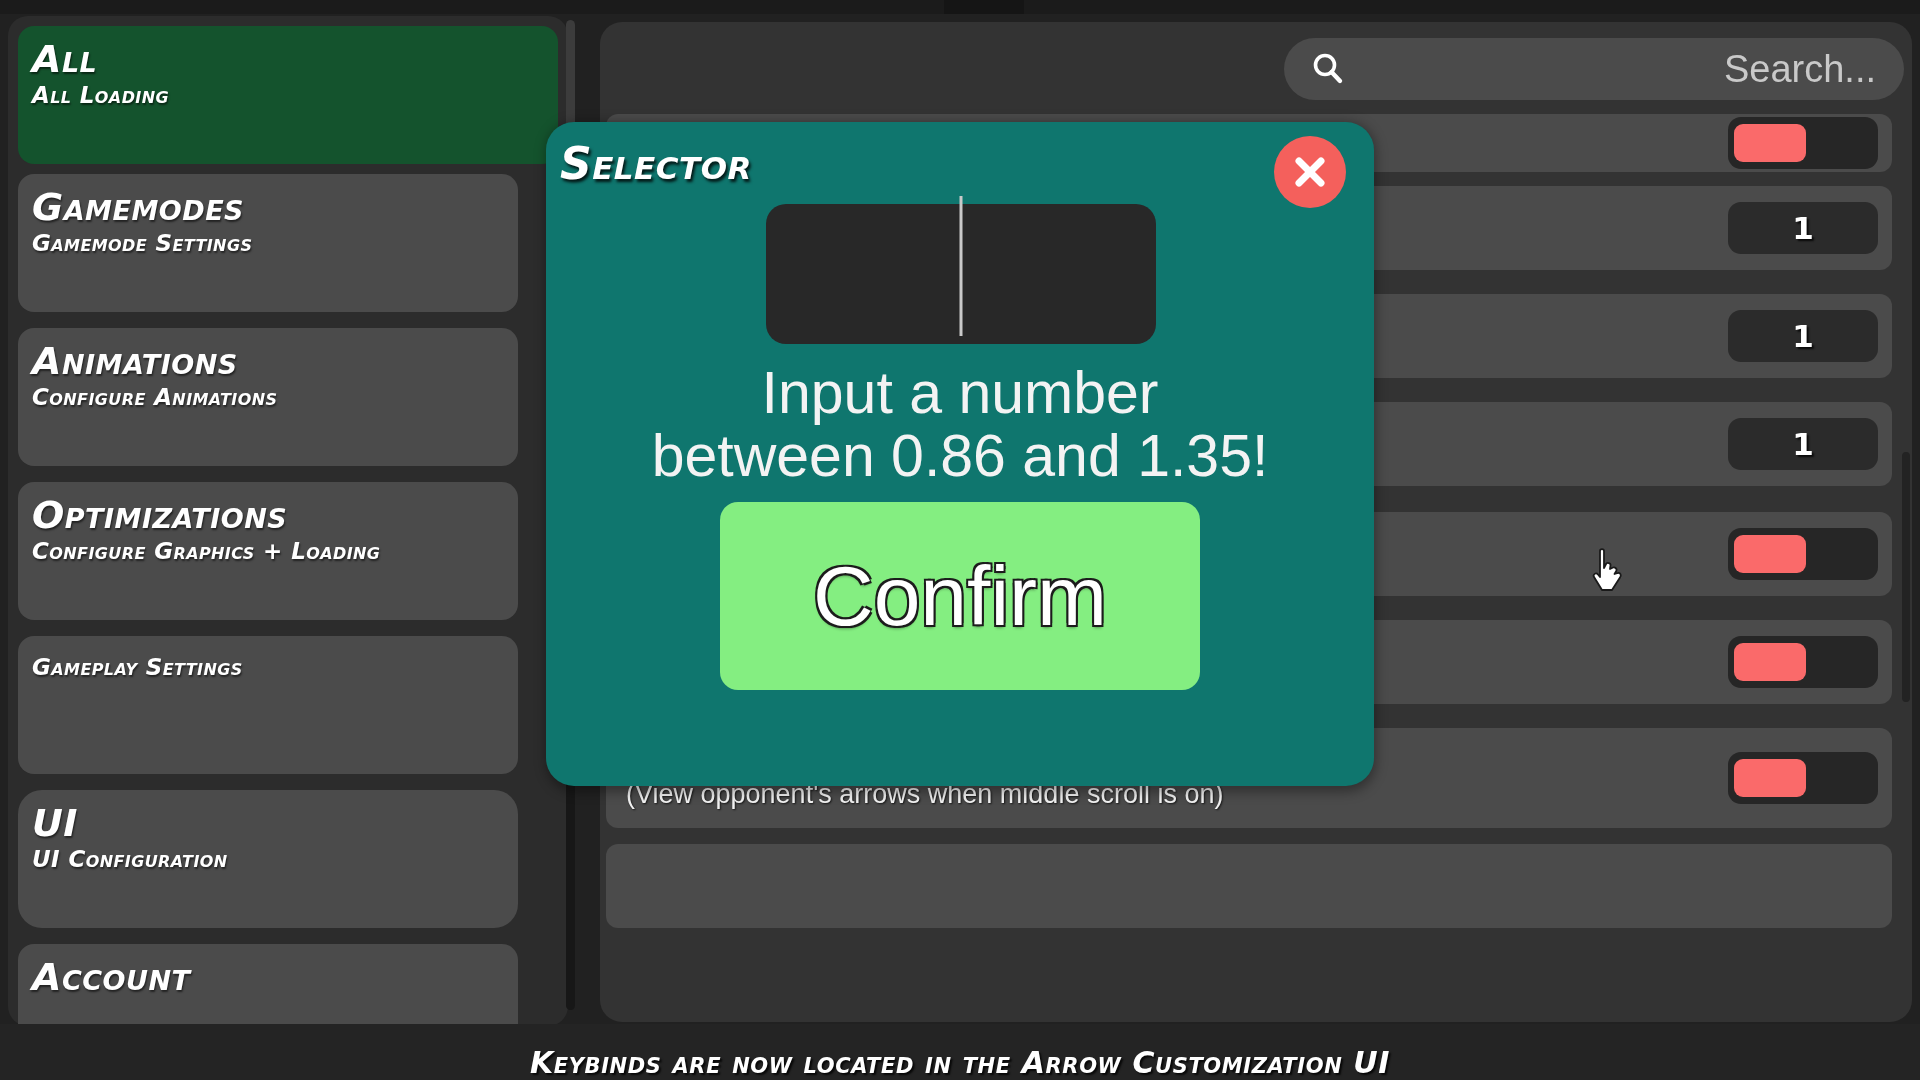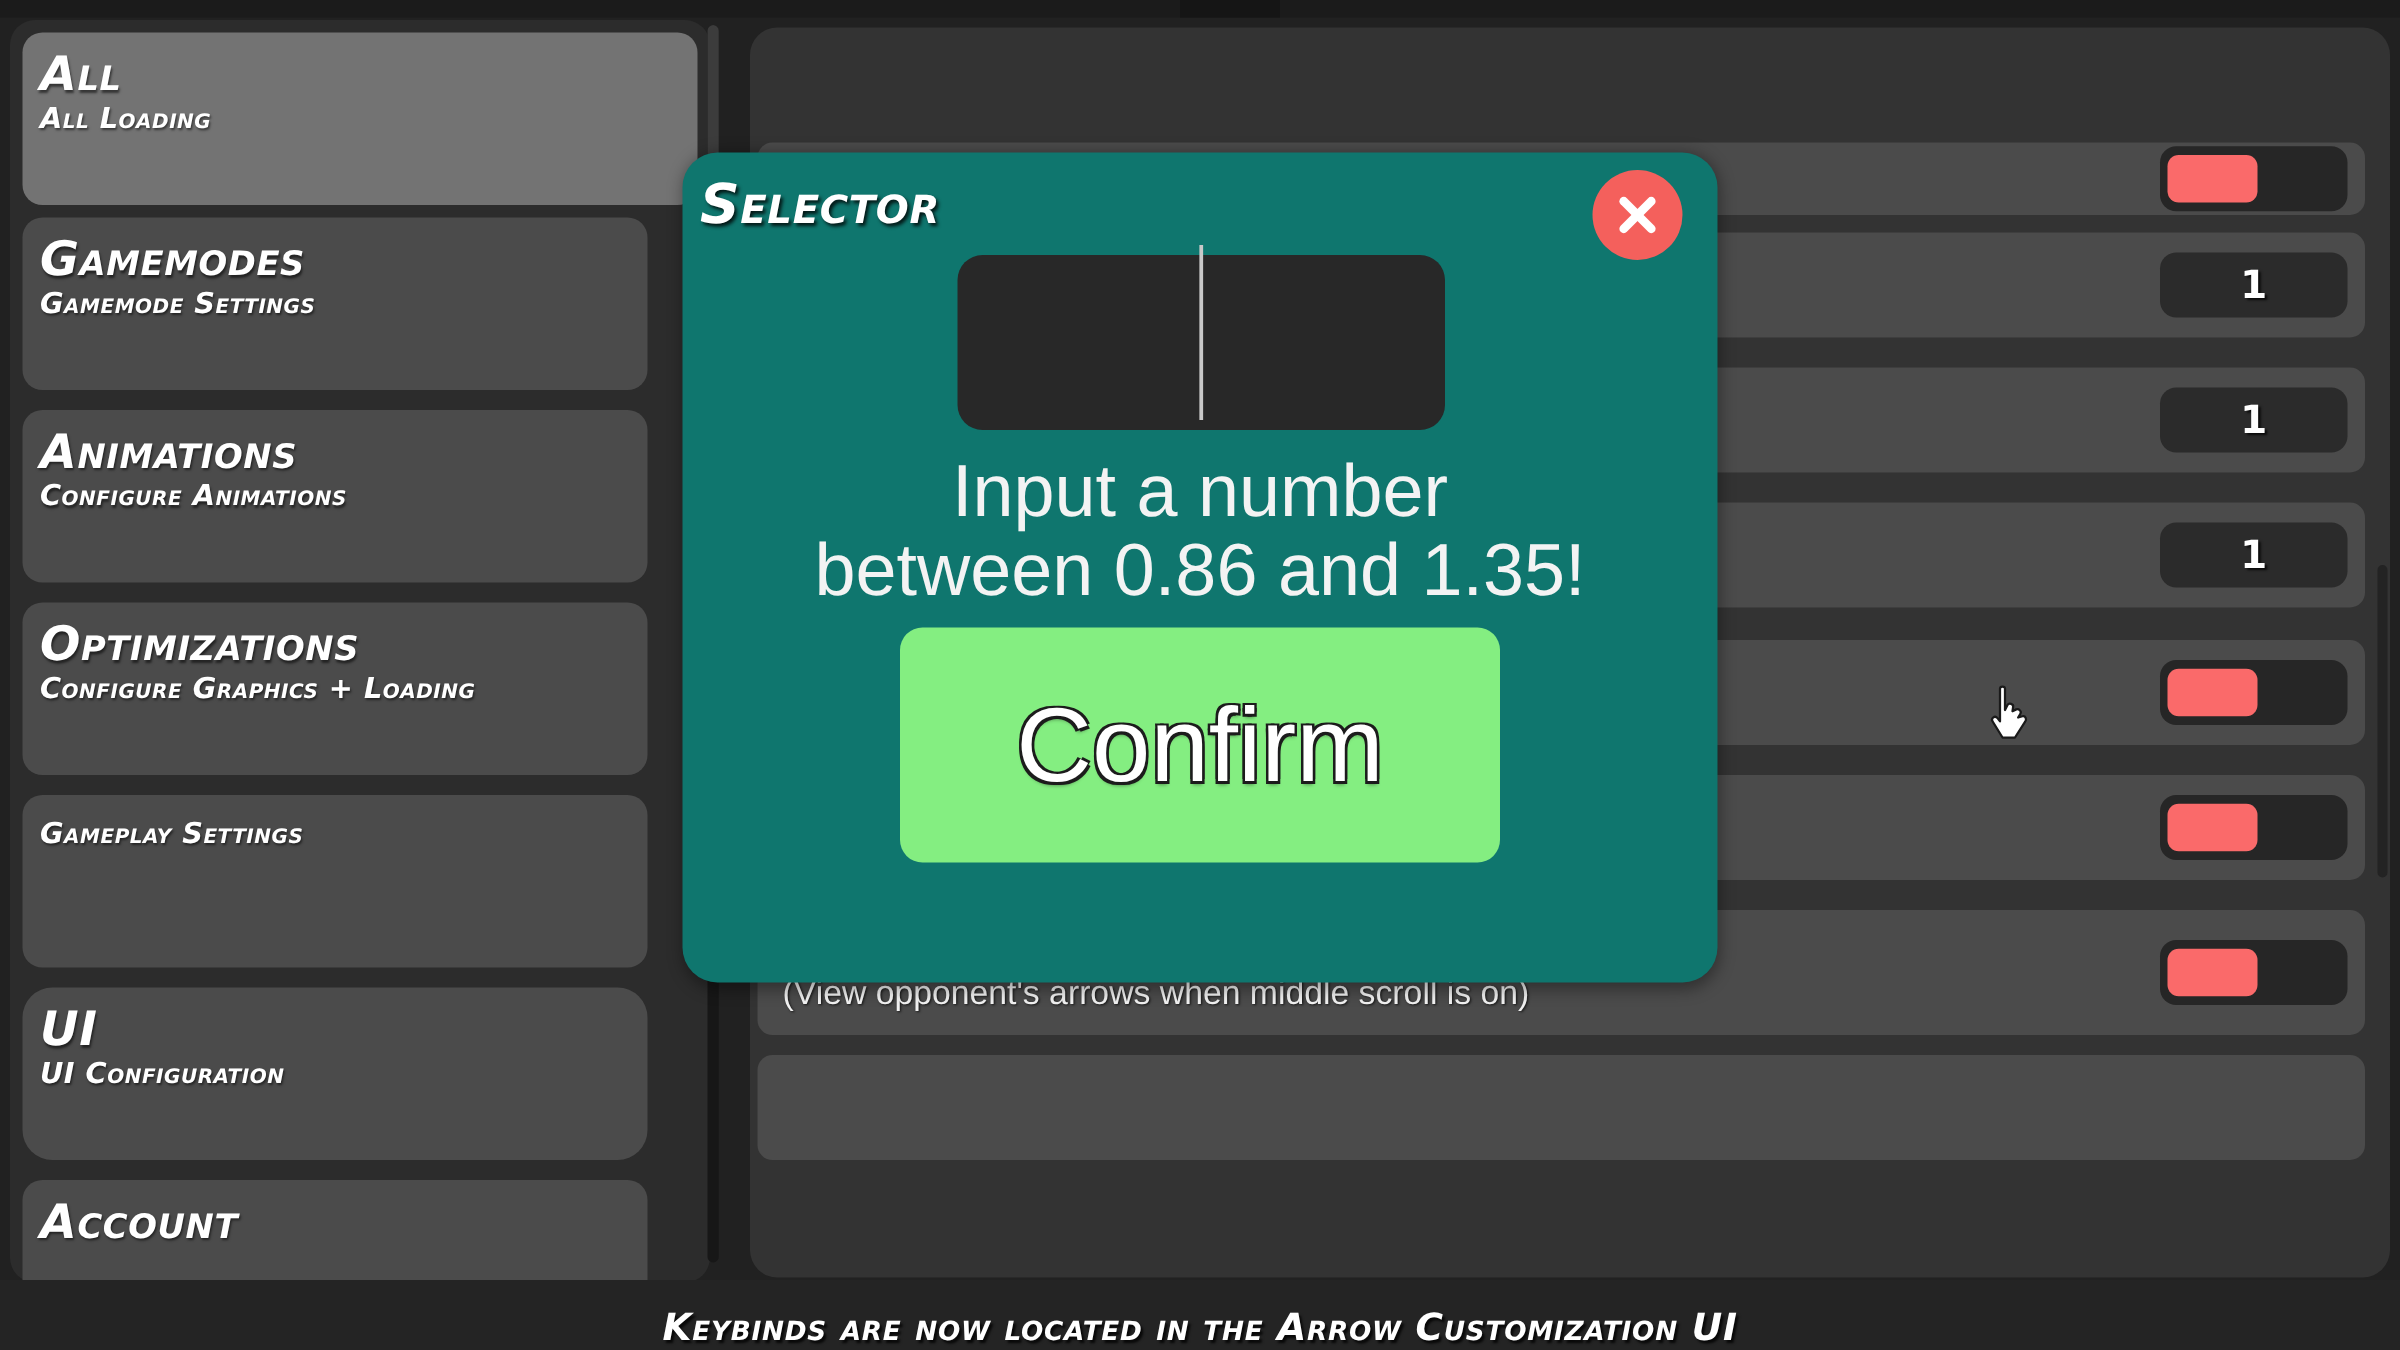--- a/index.html
+++ b/index.html
@@ -18,21 +18,21 @@
   .sidebar-panel {
     position:absolute; left:8px; top:16px; width:560px; height:1010px;
     background:#2c2c2c; border-radius:20px;
   }
   .sidebar-scroll { position:absolute; left:0; top:0; width:560px; height:1010px; overflow:hidden; }
   .side-item {
     position:absolute; left:10px; width:500px;
     background:#4b4b4b; border-radius:16px;
     padding:14px 0 12px 14px;
   }
-  .side-item.active { background:#737373; width:540px; }
+  .side-item.active { background:#14532d; width:540px; }
   .side-title {
     font-family:"DejaVu Sans", sans-serif;
     font-weight:bold; font-style:italic;
     font-size:38px; letter-spacing:0.5px;
     color:#fff; line-height:1.0;
     text-shadow:1px 2px 2px rgba(0,0,0,.55);
     font-variant:small-caps;
   }
   .side-sub {
     font-family:"DejaVu Sans", sans-serif;
@@ -210,20 +210,31 @@
 
     </div>
   </div>
 
   <div class="side-scrollbar">
     <div class="side-scrollthumb"></div>
   </div>
 
   <div class="settings-panel">
 
+    <div class="search-row">
+      <div class="search-box">
+        <span class="search-icon">
+          <svg width="36" height="36" viewBox="0 0 36 36">
+            <circle cx="15" cy="14" r="9.5" fill="none" stroke="#ffffff" stroke-width="3.6"></circle>
+            <line x1="21.5" y1="21" x2="30" y2="30" stroke="#ffffff" stroke-width="4.4" stroke-linecap="round"></line>
+          </svg>
+        </span>
+        <span class="search-ph">Search...</span>
+      </div>
+    </div>
 
     <div class="rows">
 
       <div class="srow" style="top:0px;height:58px;">
         <div class="srow-label">(Shows the opponent battling on stage)</div>
         <div class="ctrl">
           <div class="toggle">
               <div class="knob"></div>
             </div>
         </div>

